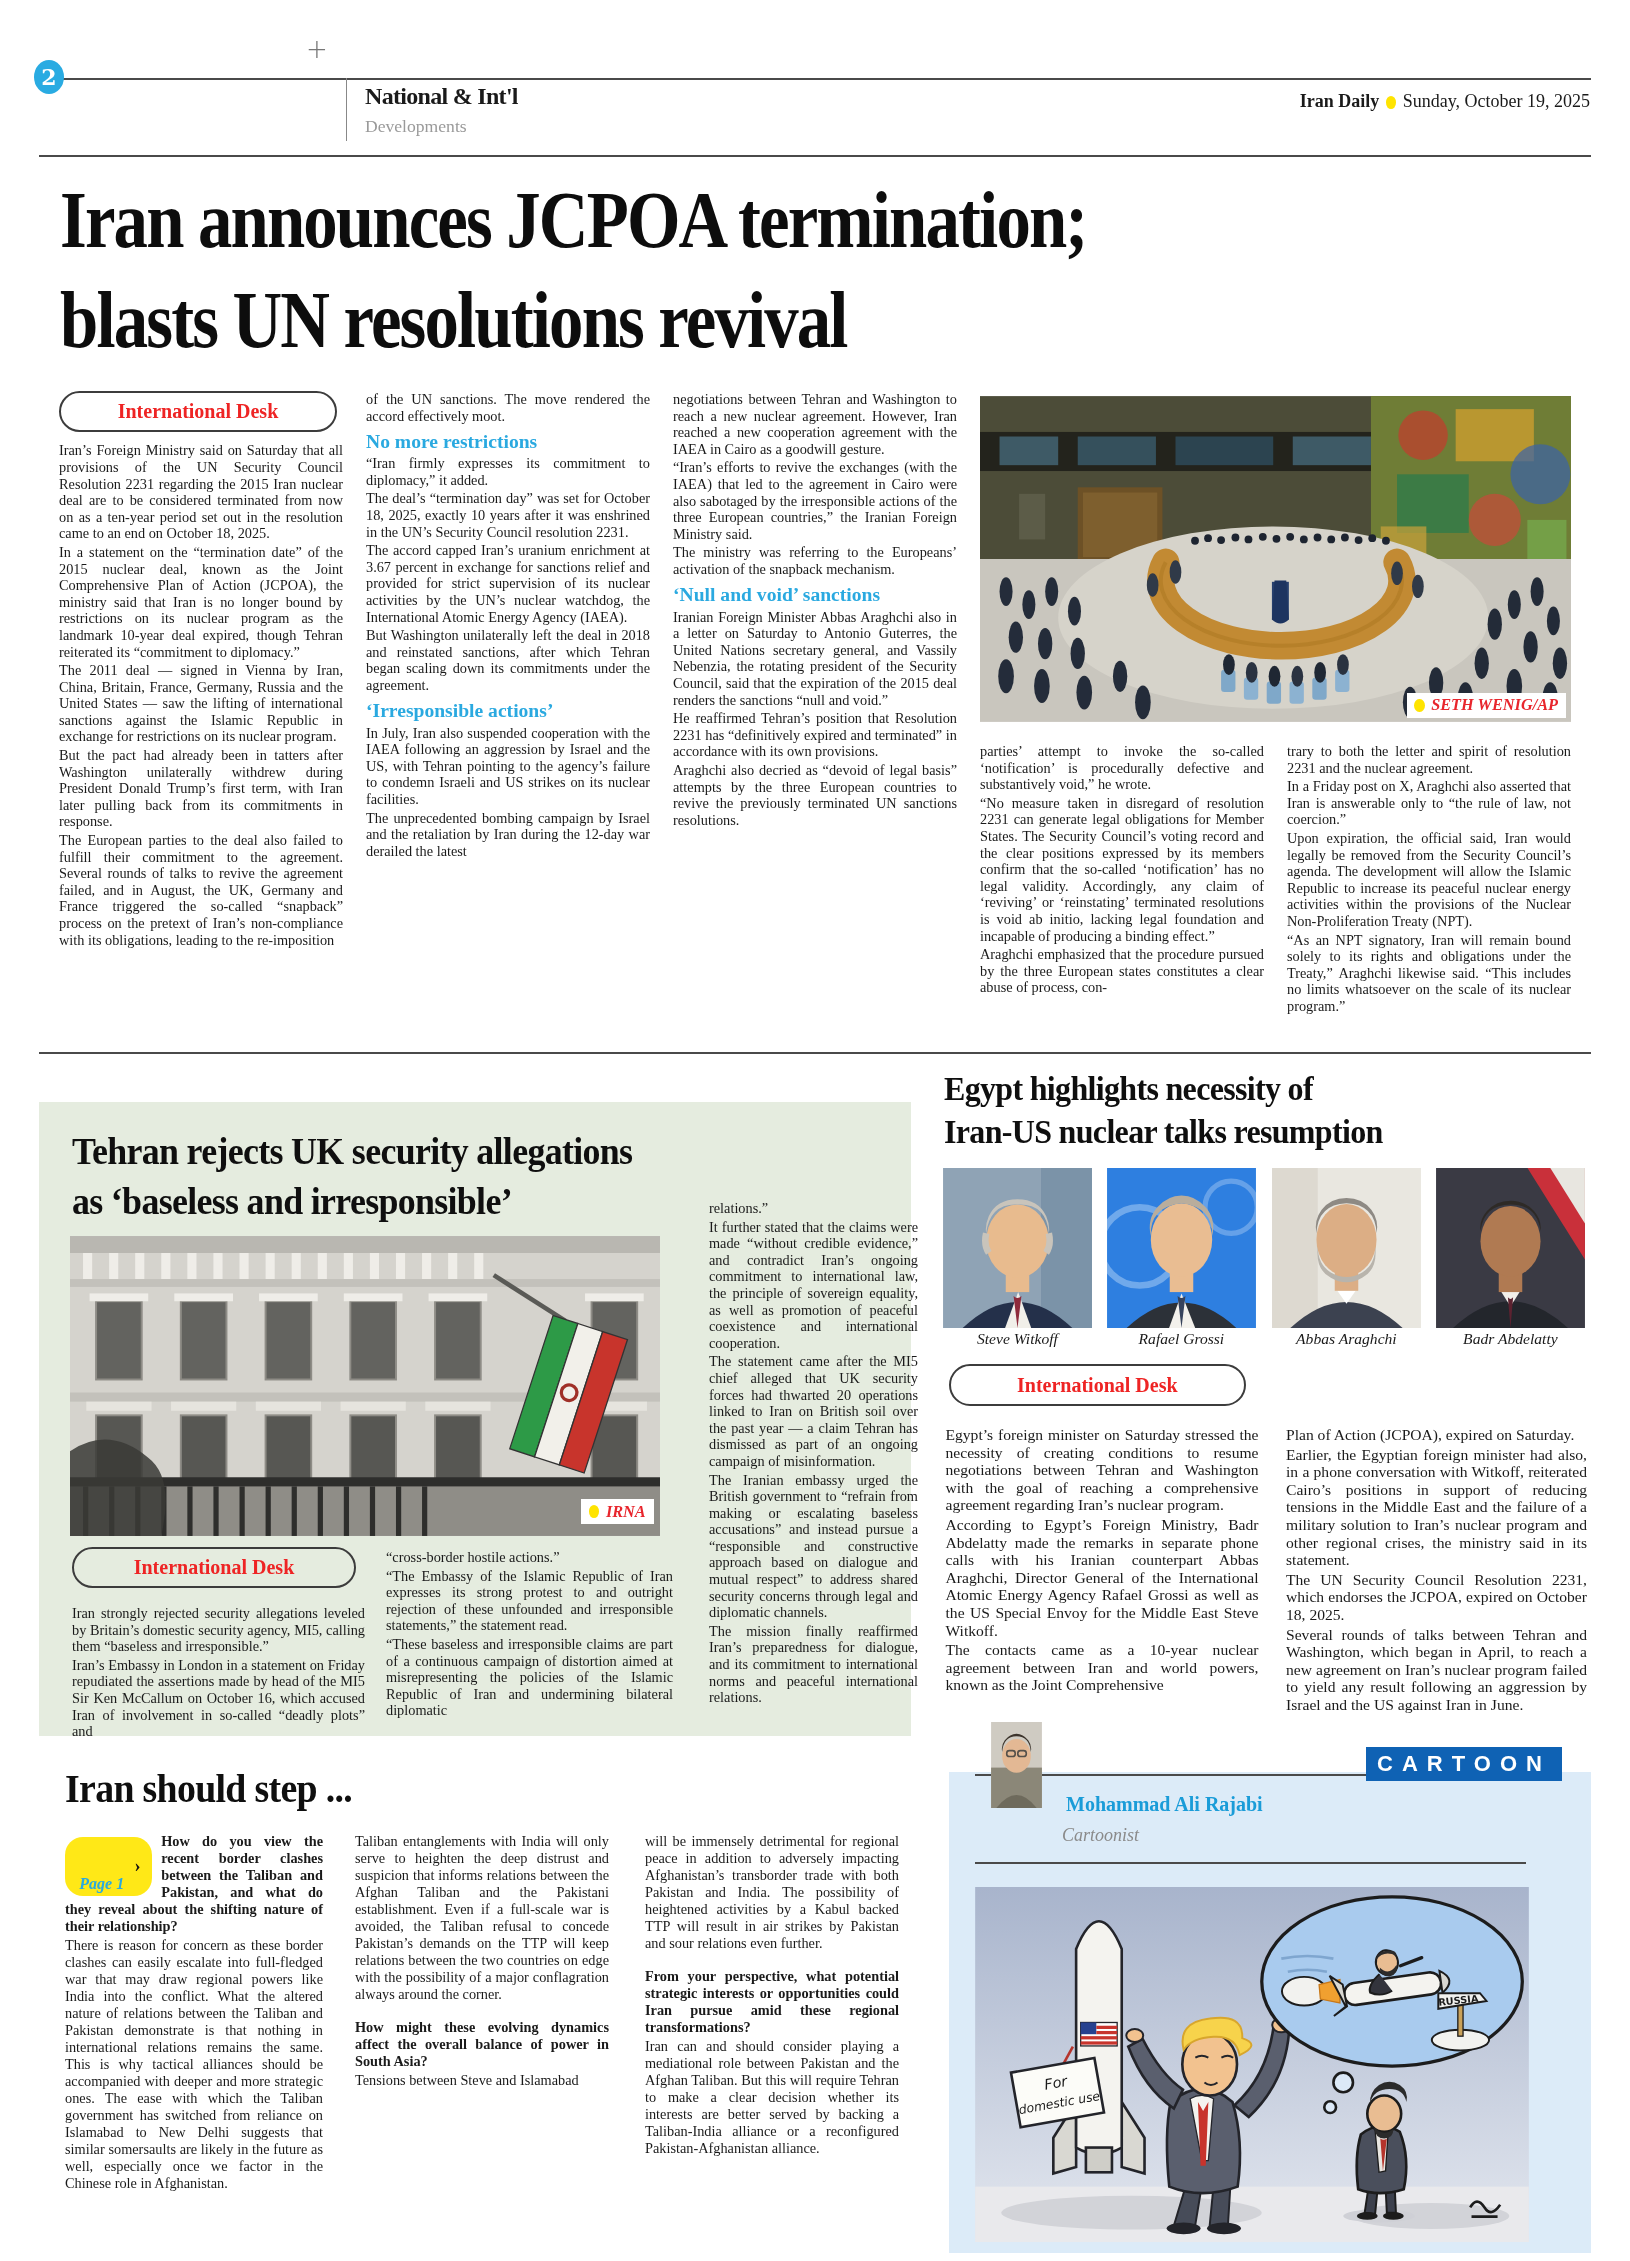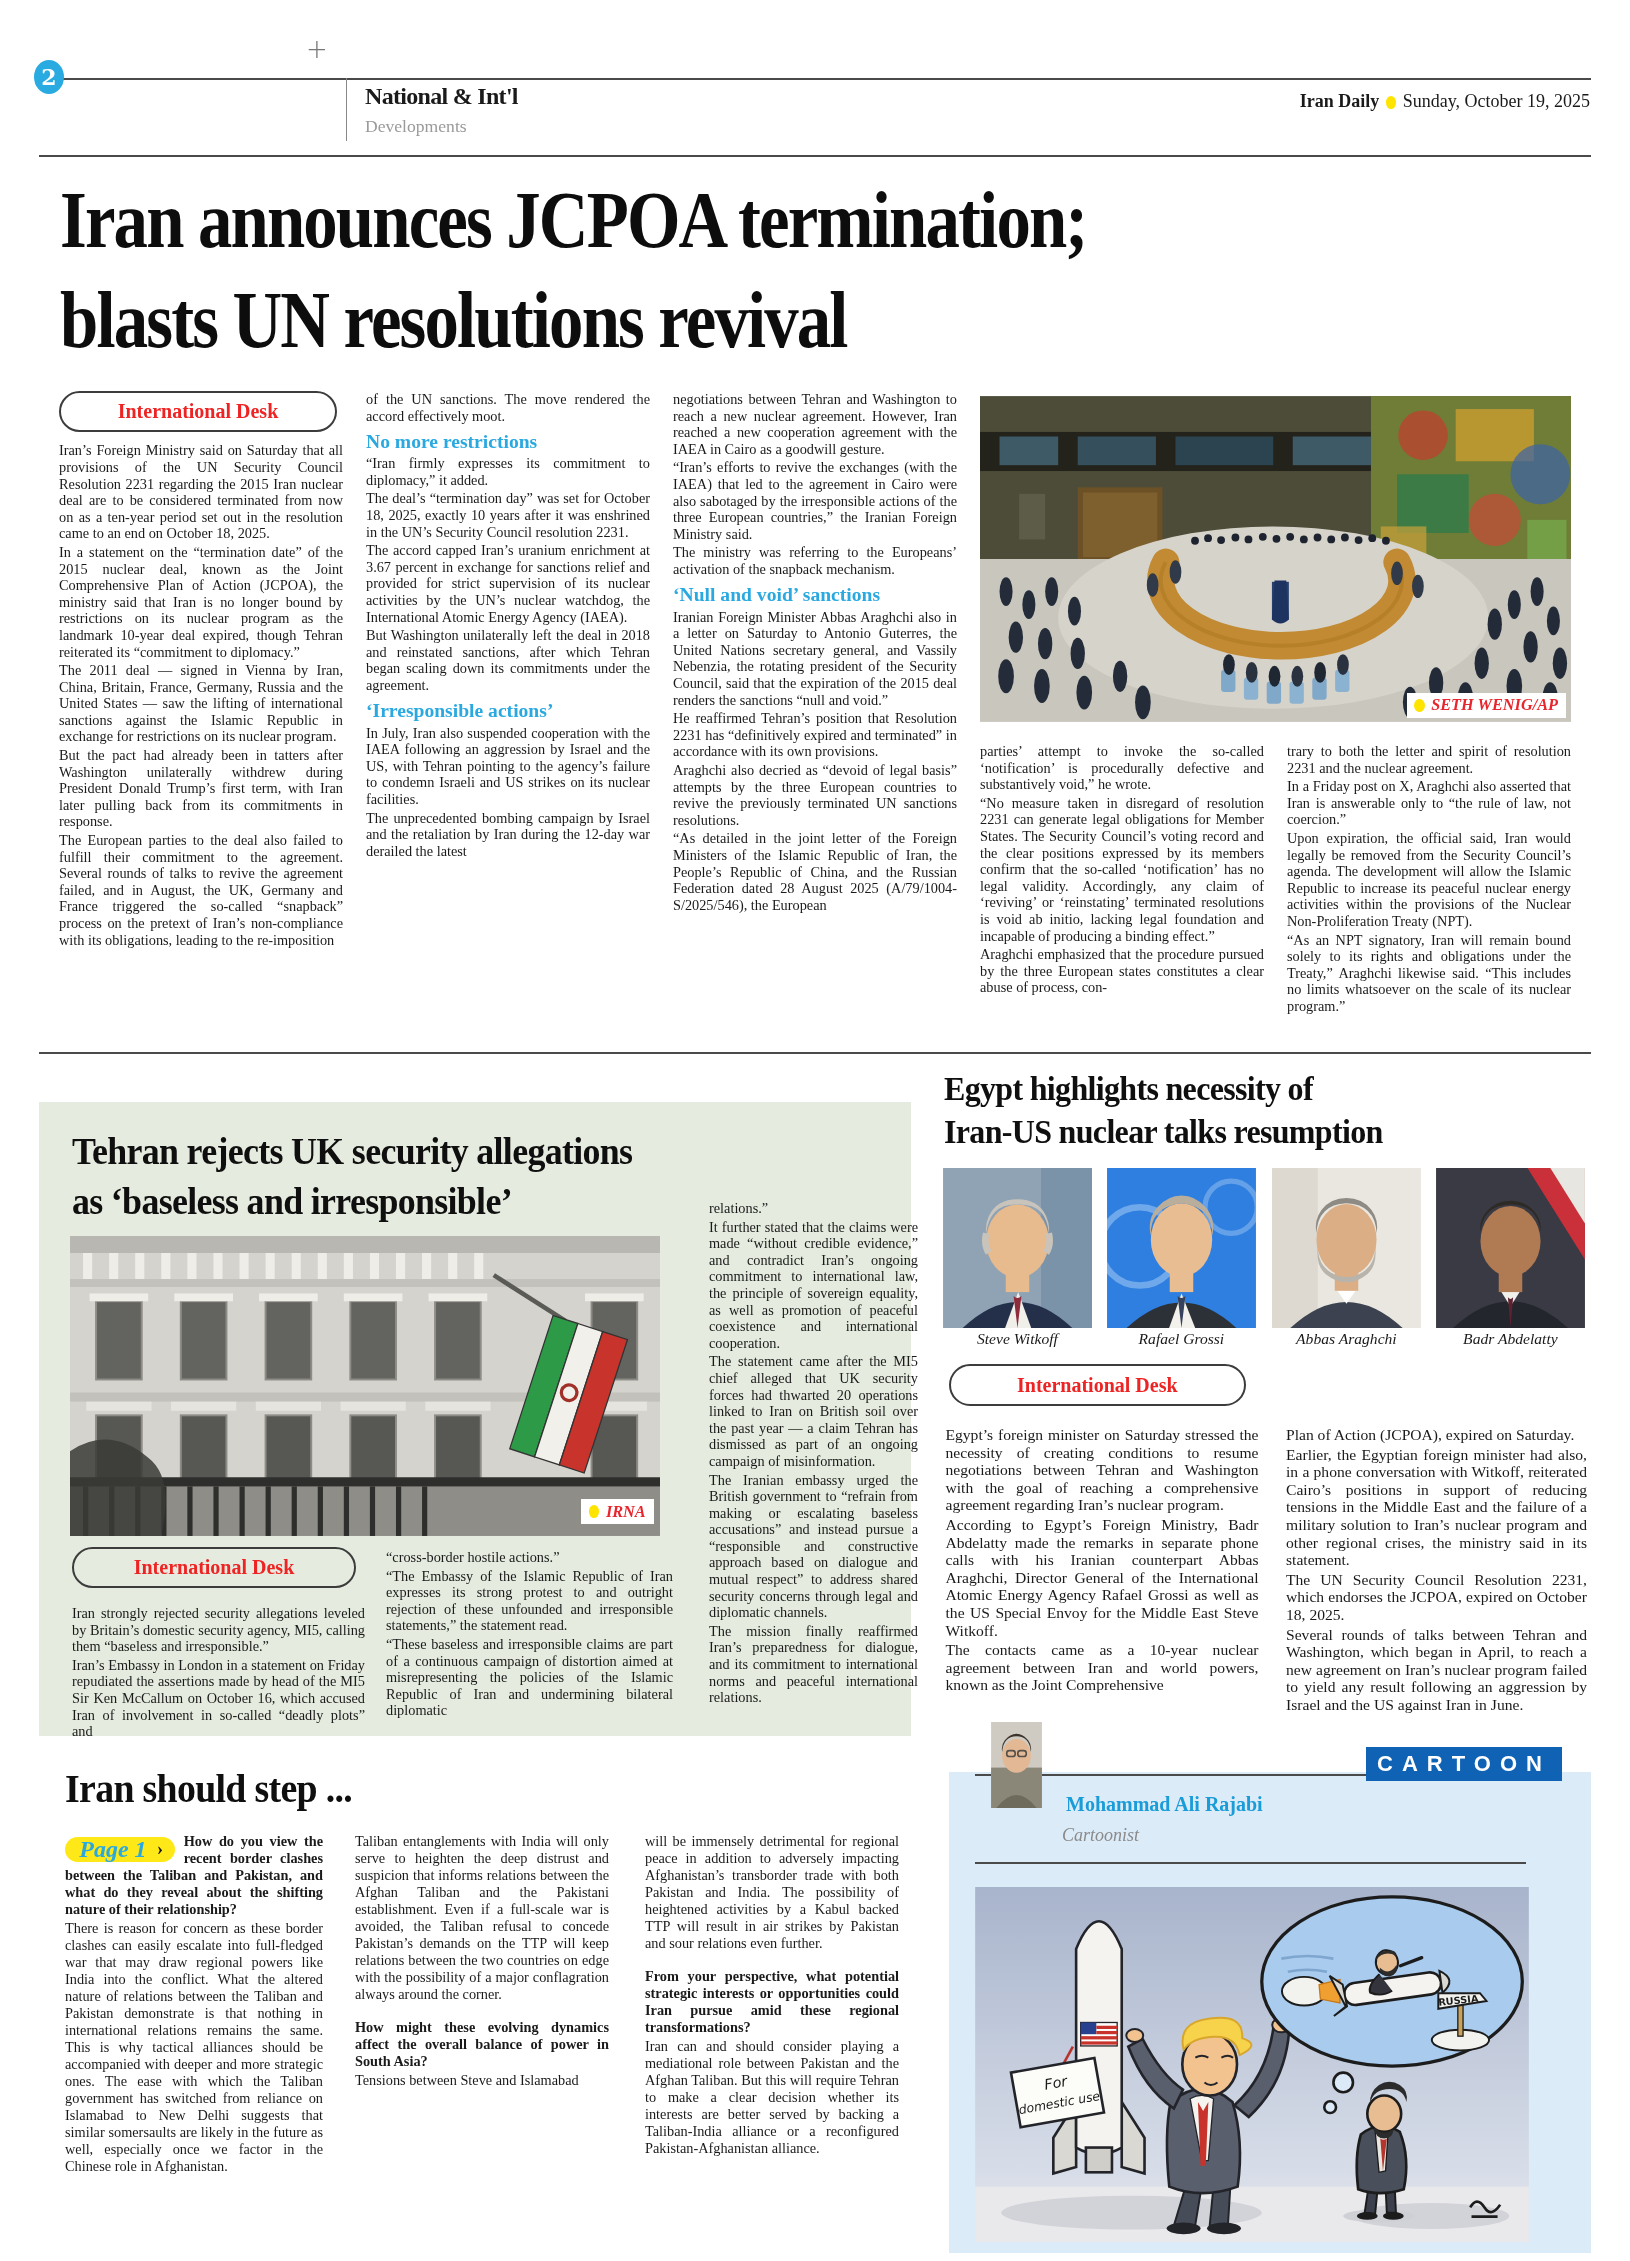--- a/index.html
+++ b/index.html
@@ -35,21 +35,21 @@
   
   .uksect{position:absolute;left:39px;top:1102px;width:872px;height:634px;background:#e5ecdf;}
   
   .egyptsect{position:absolute;left:939px;top:1069px;width:652px;height:666px;background:#fff;}
   .portrait-name{font-style:italic;font-size:15.6px;text-align:center;}
   
   .intsect{position:absolute;left:39px;top:1760px;width:874px;height:496px;}
   .q{font-weight:bold;font-family:"Liberation Serif",serif;}
   .page1pill{float:left;background:#ffe817;border-radius:18px;padding:3.9px 11.7px 3.9px 14.3px;margin:3.9px 9px 3.9px 0;
              display:flex;align-items:center;}
-  .page1pill .ptxt{color:#2aa9e0;font-weight:bold;font-style:italic;font-size:24px;font-family:"Liberation Serif",serif;}
+  .page1pill .ptxt{color:#2aa9e0;font-weight:bold;font-style:italic;font-size:16px;font-family:"Liberation Serif",serif;margin-top:34px;}
   .page1pill .chev{color:#111;font-size:18px;font-weight:bold;margin-left:10.4px;font-style:normal;}
   
   .cartsect{position:absolute;left:939px;top:1760px;width:652px;height:501px;}
   .cartpanel{position:absolute;left:9.8px;top:11.7px;width:642px;height:481px;background:#dcebf8;}
   .cartauthor{position:absolute;left:127px;top:33px;color:#1a9cd8;font-weight:bold;font-size:20px;}
   .cartrole{position:absolute;left:123px;top:65px;color:#8a8a8a;font-style:italic;font-size:18px;}
   .cartlabel{position:absolute;left:427px;top:-13px;width:196px;height:34px;background:#0f62b4;color:#fff;
              display:flex;align-items:center;justify-content:center;font-size:22px;font-weight:bold;
              letter-spacing:9px;font-family:"Liberation Sans",sans-serif;}
   .hline{position:absolute;height:2px;background:#4a4a4a;}
@@ -95,21 +95,20 @@
   </div>
 
   <div class="mcol bodytxt" style="left:673px;height:649px;">
     <p>negotiations between Tehran and Washington to reach a new nuclear agreement. However, Iran reached a new cooperation agreement with the IAEA in Cairo as a goodwill gesture.</p>
     <p>“Iran’s efforts to revive the exchanges (with the IAEA) that led to the agreement in Cairo were also sabotaged by the irresponsible actions of the three European countries,” the Iranian Foreign Ministry said.</p>
     <p>The ministry was referring to the Europeans’ activation of the snapback mechanism.</p>
     <p class="subhead">‘Null and void’ sanctions</p>
     <p>Iranian Foreign Minister Abbas Araghchi also in a letter on Saturday to Antonio Guterres, the United Nations secretary general, and Vassily Nebenzia, the rotating president of the Security Council, said that the expiration of the 2015 deal renders the sanctions “null and void.”</p>
     <p>He reaffirmed Tehran’s position that Resolution 2231 has “definitively expired and terminated” in accordance with its own provisions.</p>
     <p>Araghchi also decried as “devoid of legal basis” attempts by the three European countries to revive the previously terminated UN sanctions resolutions.</p>
-    <p>“As detailed in the joint letter of the Foreign Ministers of the Islamic Republic of Iran, the People’s Republic of China, and the Russian Federation dated 28 August 2025 (A/79/1004-S/2025/546), the European</p>
   </div>
 
   <div class="abs" style="left:980px;top:396px;width:591px;height:326px;">
     <svg width="591" height="326" viewBox="0 0 907 500">
       <rect x="0" y="0" width="907" height="260" fill="#4c4c38"></rect>
       <rect x="0" y="55" width="640" height="60" fill="#23231c"></rect>
       <rect x="30" y="62" width="90" height="44" fill="#3e5a66"></rect>
       <rect x="150" y="62" width="120" height="44" fill="#35505c"></rect>
       <rect x="300" y="62" width="150" height="44" fill="#2c4450"></rect>
       <rect x="480" y="62" width="120" height="44" fill="#3e5a66"></rect>

